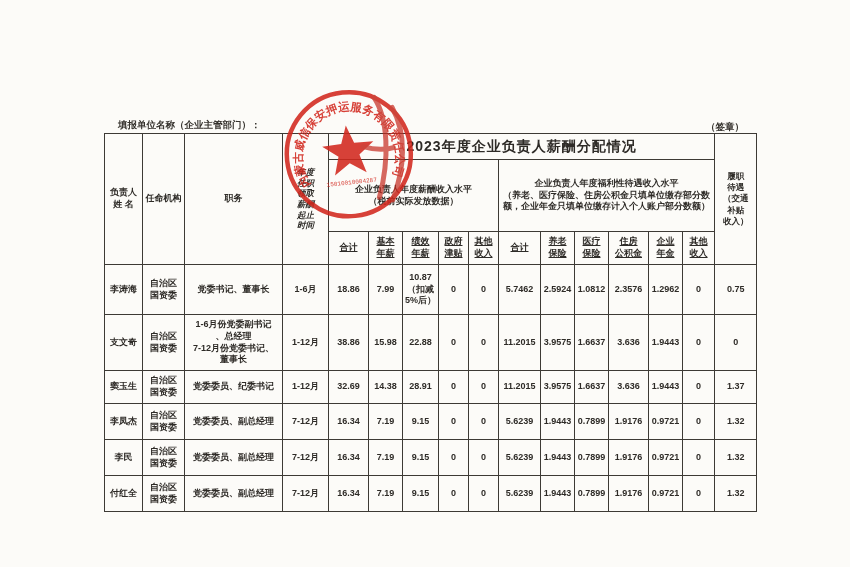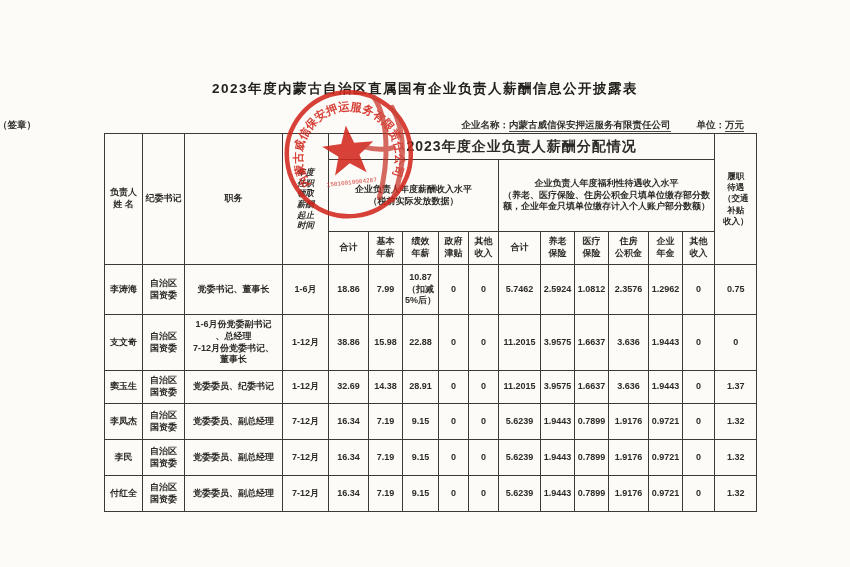--- a/index.html
+++ b/index.html
@@ -31,21 +31,21 @@
   }
   .salary th, .salary td {
     border:1px solid #3d3a35;
     text-align:center; vertical-align:middle;
     font-size:9px; line-height:1.3; padding:1px 0;
     white-space:pre-line; overflow:hidden;
     color:#2e2b27; font-weight:bold;
   }
   .salary thead tr:nth-child(1) { height:26px; }
   .salary thead tr:nth-child(2) { height:72px; }
-  .salary thead tr:nth-child(3) { height:33px; }
+  .salary thead tr:nth-child(3) { height:33px;text-decoration:underline; }
   .salary tbody tr:nth-child(1) { height:50px; }
   .salary tbody tr:nth-child(2) { height:56px; }
   .salary tbody tr:nth-child(3) { height:33px; }
   .salary tbody tr:nth-child(4) { height:36px; }
   .salary tbody tr:nth-child(5) { height:36px; }
   .salary tbody tr:nth-child(6) { height:36px; }
   th.group-main { font-size:14px; letter-spacing:1px; }
   th.group-sub { font-size:9px; padding:2px 4px; }
   th.col-period { font-size:8.5px; line-height:1.25;font-style:italic; }
   th.col-allowance { font-size:8.5px; line-height:1.3;margin-left:16px; }
@@ -54,25 +54,24 @@
   .seal {
     position:absolute; left:276px; top:78px; width:150px; height:155px;
     opacity:0.88; pointer-events:none;
   }
 </style>
 </head>
 <body>
 
 <div class="doc">
 
-  <div class="doc-title">2023年度内蒙古自治区直属国有企业负责人薪酬信息公开披露表</div>
 
   <div class="meta-row">
+    <span class="meta-left">填报单位名称（企业主管部门）：</span>
     <span class="meta-sign">（签章）</span>
-    <span class="meta-right"><span>企业名称：</span><span class="u">内蒙古威信保安押运服务有限责任公司</span><span class="meta-gap"></span><span>单位：</span><span class="u">万元</span></span>
   </div>
 
   <table class="salary">
     <colgroup>
       <col style="width:38px">
         <col style="width:42px">
         <col style="width:98px">
         <col style="width:46px">
       <col style="width:40px">
         <col style="width:34px">
@@ -84,21 +83,21 @@
         <col style="width:34px">
         <col style="width:40px">
         <col style="width:34px">
         <col style="width:32px">
       <col style="width:42px">
     </colgroup>
     <thead>
       <tr>
         <th rowspan="3">负责人
 姓  名</th>
-        <th rowspan="3">纪委书记</th>
+        <th rowspan="3">任命机构</th>
         <th rowspan="3">职务</th>
         <th rowspan="3" class="col-period">年度
 任职
 领取
 薪酬
 起止
 时间</th>
         <th colspan="11" class="group-main">2023年度企业负责人薪酬分配情况</th>
         <th rowspan="3" class="col-allowance">履职
 待遇

